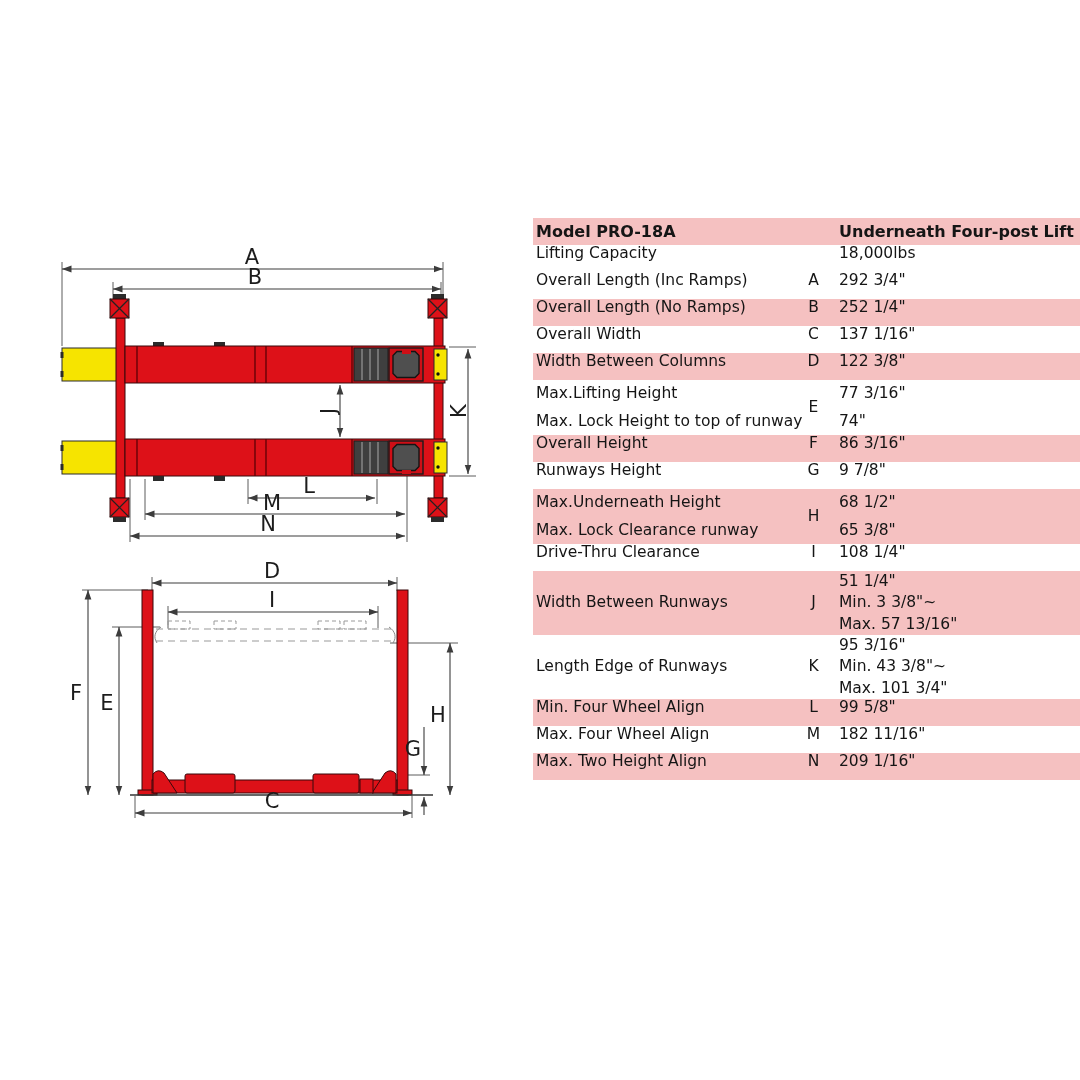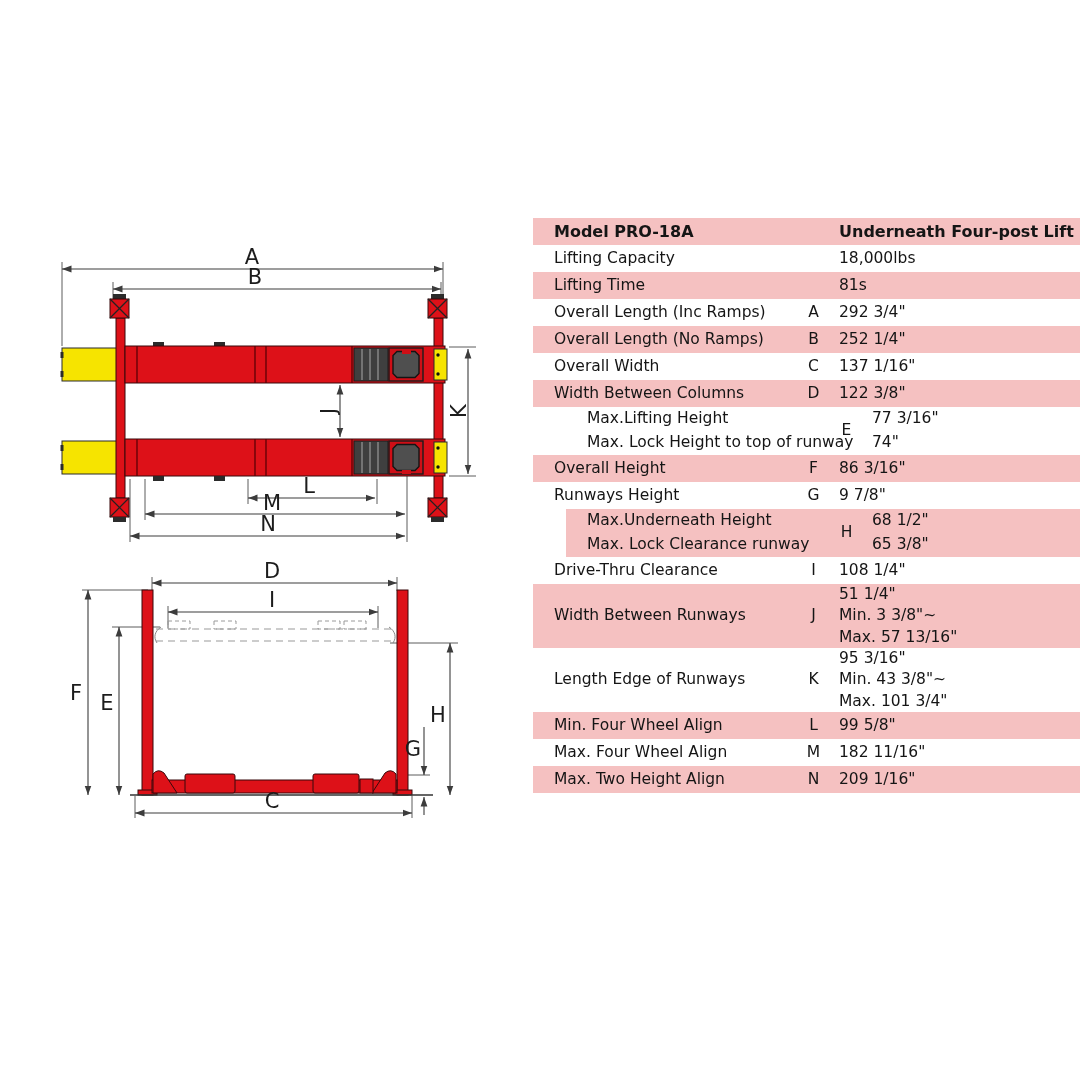--- a/index.html
+++ b/index.html
@@ -4,24 +4,24 @@
 <style>
   html,body{margin:0;padding:0;background:#ffffff;}
   #stage{position:relative;width:1080px;height:1080px;background:#ffffff;overflow:hidden;
          font-family:"DejaVu Sans","Liberation Sans",sans-serif;color:#151515;}
 
   
   #spec-table{position:absolute;left:533px;top:218px;width:547px;font-size:15.5px;line-height:1.1;}
   .t-row{display:flex;box-sizing:border-box;}
   .t-row.shaded{background:#f5c1c1;}
   .t-row.header{height:27px;align-items:center;font-weight:bold;font-size:16px;}
-  .t-row.single{height:27px;align-items:center;}
-  .t-row.double{height:48px;margin-left:33px;}
+  .t-row.single{height:27px;align-items:flex-start;}
+  .t-row.double{height:55px;}
   .t-row.triple{height:64px;}
-  .c1{width:265px;padding-left:21px;box-sizing:border-box;white-space:nowrap;}
+  .c1{width:265px;padding-left:3px;box-sizing:border-box;white-space:nowrap;}
   .c2{width:31px;text-align:center;box-sizing:border-box;}
   .c3{flex:1;padding-left:10px;box-sizing:border-box;white-space:nowrap;}
   .t-row.double .c1,.t-row.double .c3{display:flex;flex-direction:column;justify-content:space-around;}
   .t-row.double .c2,.t-row.triple .c2,.t-row.triple .c1{display:flex;align-items:center;justify-content:center;}
   .t-row.triple .c1{justify-content:flex-start;}
   .t-row.triple .c3{display:flex;flex-direction:column;justify-content:center;}
   .t-row.triple .c3 div{line-height:21.3px;}
 
   
   #lift-diagram{position:absolute;left:40px;top:230px;}
@@ -221,25 +221,20 @@
       <div class="c1">Model PRO-18A</div>
       <div class="c2"></div>
       <div class="c3">Underneath Four-post Lift</div>
     </div>
     <div id="t-body">
         <div class="t-row single">
           <div class="c1">Lifting Capacity</div>
           <div class="c2"></div>
           <div class="c3">18,000lbs</div>
         </div>
-        <div class="t-row single shaded">
-          <div class="c1">Lifting Time</div>
-          <div class="c2"></div>
-          <div class="c3">81s</div>
-        </div>
         <div class="t-row single">
           <div class="c1">Overall Length (Inc Ramps)</div>
           <div class="c2">A</div>
           <div class="c3">292 3/4"</div>
         </div>
         <div class="t-row single shaded">
           <div class="c1">Overall Length (No Ramps)</div>
           <div class="c2">B</div>
           <div class="c3">252 1/4"</div>
         </div>

